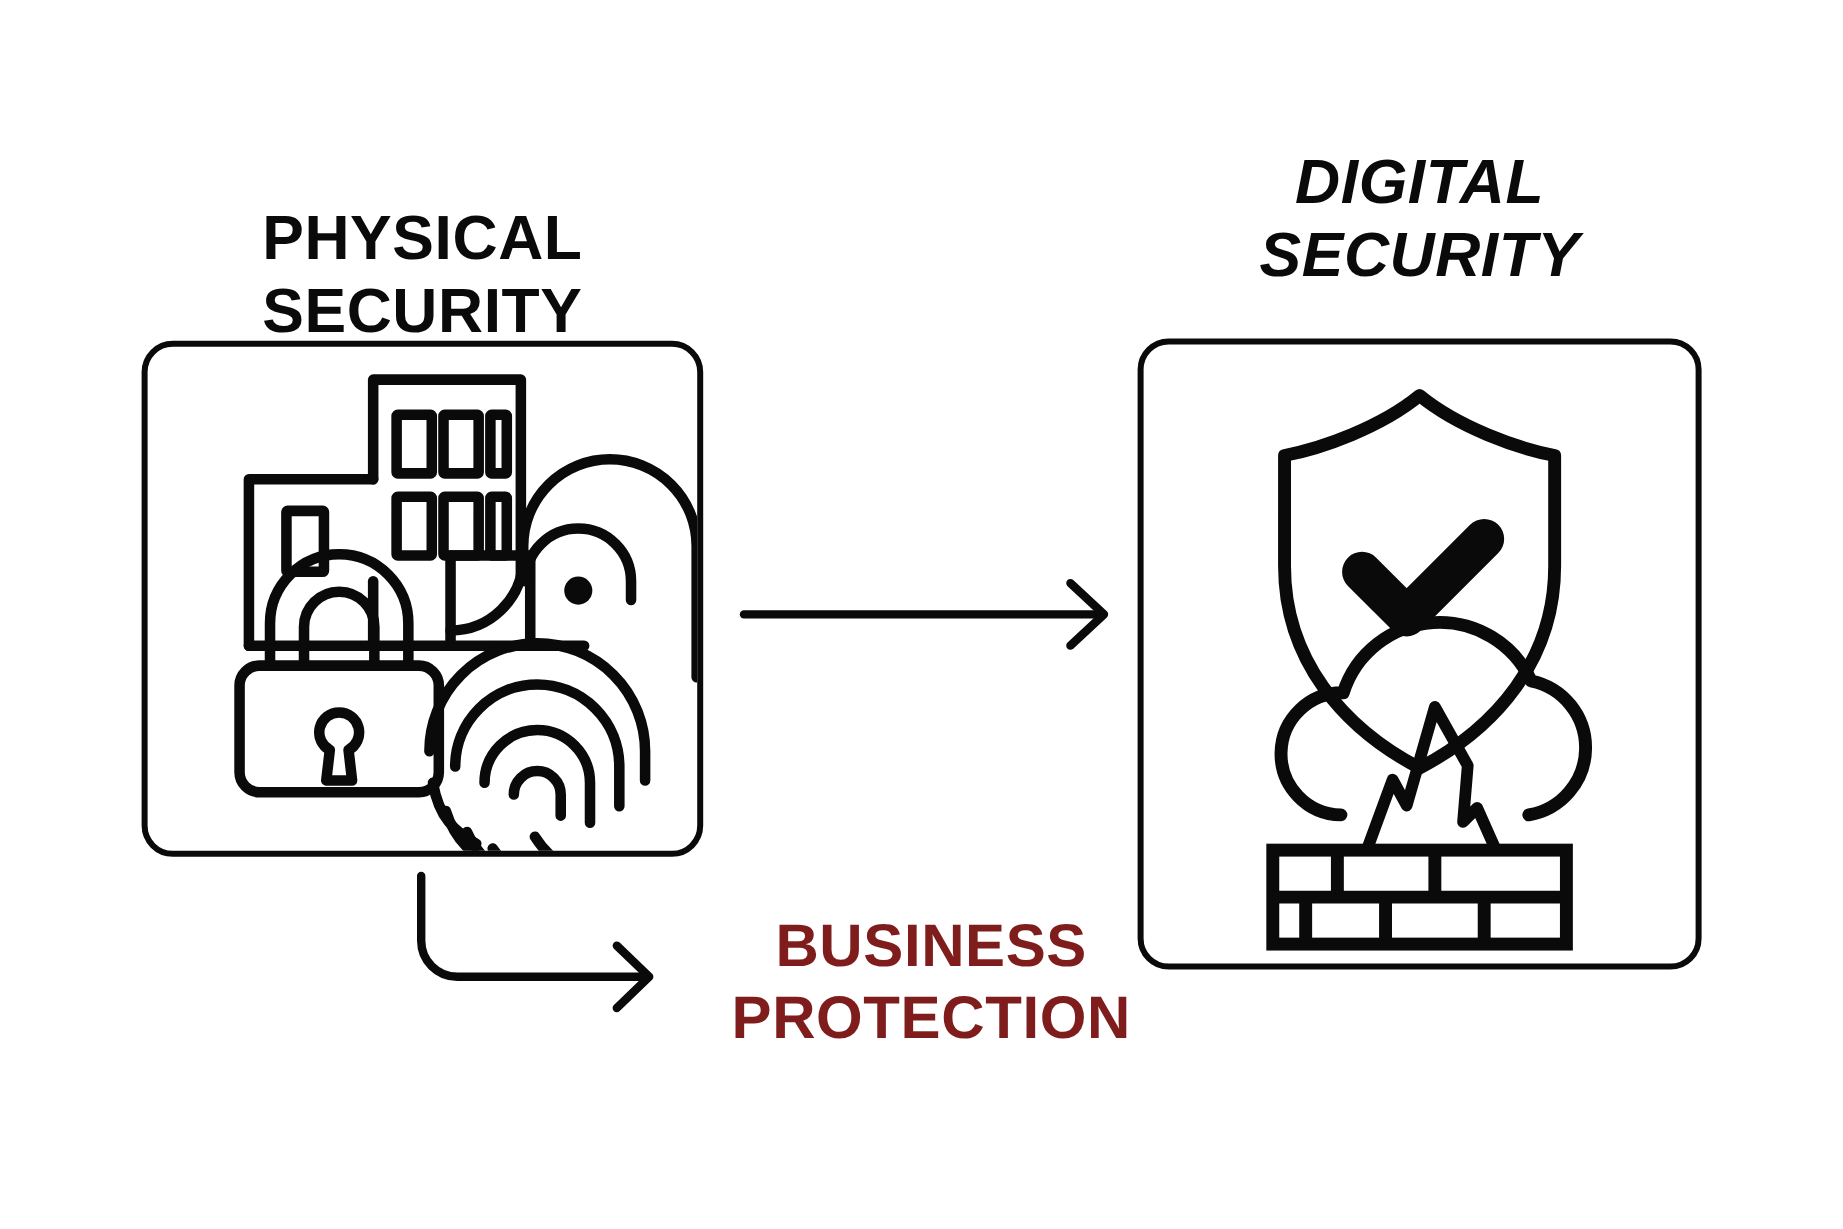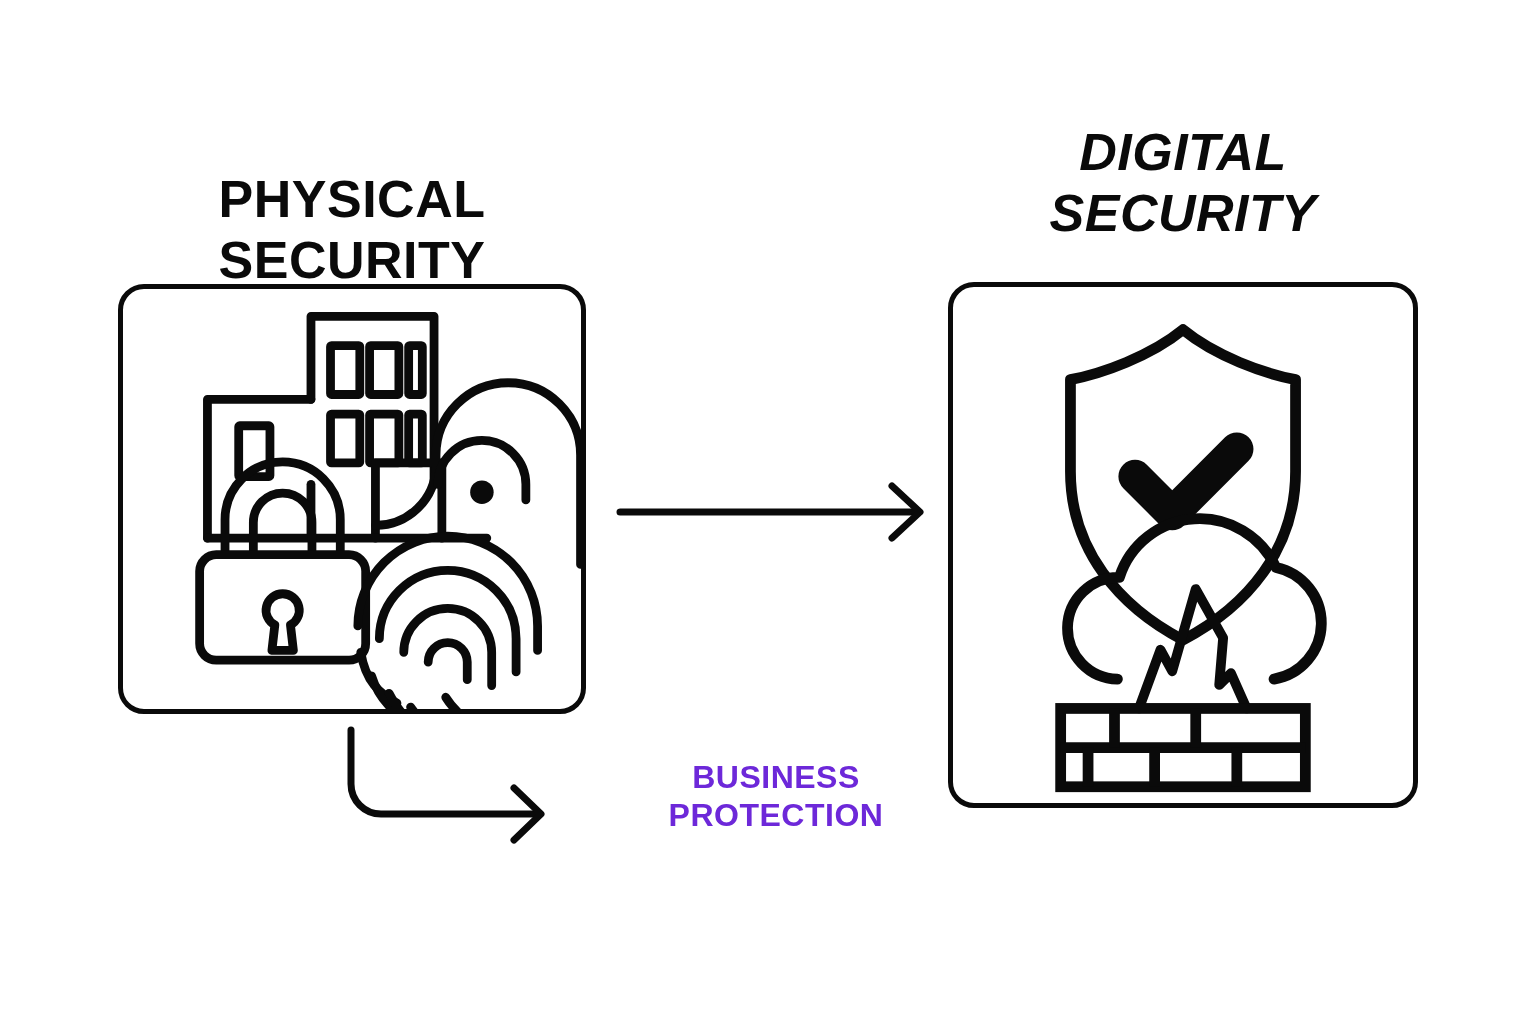--- a/index.html
+++ b/index.html
@@ -51,24 +51,24 @@
 
   
   #label-business-protection {
     position: absolute;
     left: 556px;
     top: 758px;
     width: 440px;
     text-align: center;
     font-family: "Liberation Sans", sans-serif;
     font-weight: 700;
-    font-size: 32px;
+    font-size: 50px;
     line-height: 1.2;
     letter-spacing: 0.5px;
-    color: #6d28d9;
+    color: #7f1d1d;
     white-space: pre-line;
     user-select: none;
   }
 
   
   .card {
     position: absolute;
     border: 5px solid #0a0a0a;
     border-radius: 26px;
     background: #ffffff;

